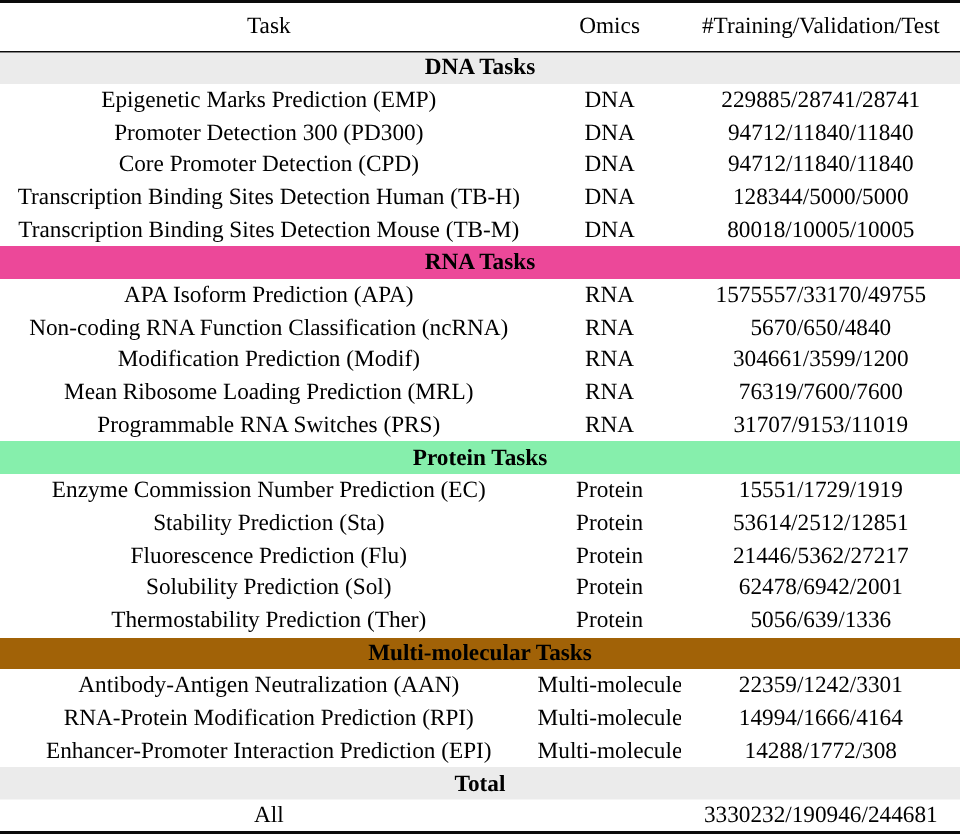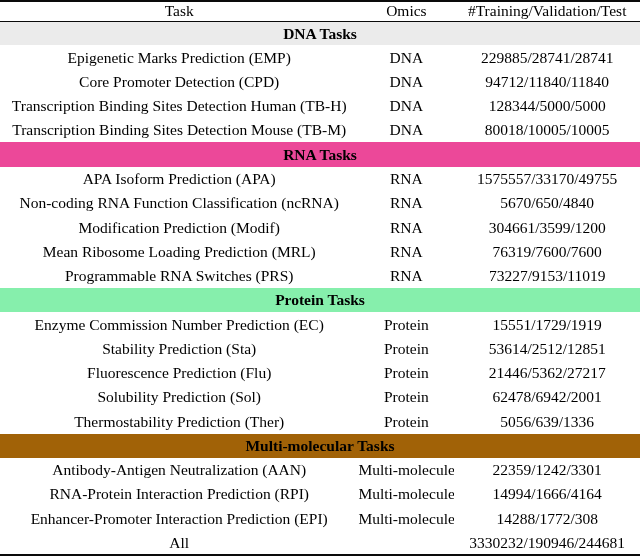--- a/index.html
+++ b/index.html
@@ -17,21 +17,21 @@
     table-layout: fixed;
     border-top: 2.5px solid #0a0a0a;
     border-bottom: 2.5px solid #0a0a0a;
     font-family: "Liberation Serif", "DejaVu Serif", serif;
     font-size: 15.5px;
     color: #000000;
   }
   .paper-table col.c-task  { width: 56%; }
   .paper-table col.c-omics { width: 15%; }
   .paper-table col.c-split { width: 29%; }
-  .paper-table thead tr { height: 20px; }
+  .paper-table thead tr { height: 33px; }
   .paper-table th {
     font-weight: 400;
     text-align: center;
     vertical-align: middle;
     border-bottom: 1.4px solid #0a0a0a;
     padding: 0;
     white-space: nowrap;
   }
   .paper-table tbody tr { height: 19.3px; }
   .paper-table td {
@@ -65,20 +65,25 @@
   <tbody id="table-body">
       <tr class="section-row">
         <td colspan="3" style="background: rgb(235, 235, 235);">DNA Tasks</td>
       </tr>
       <tr>
         <td>Epigenetic Marks Prediction (EMP)</td>
         <td>DNA</td>
         <td>229885/28741/28741</td>
       </tr>
       <tr>
+        <td>Promoter Detection 300 (PD300)</td>
+        <td>DNA</td>
+        <td>94712/11840/11840</td>
+      </tr>
+      <tr>
         <td>Core Promoter Detection (CPD)</td>
         <td>DNA</td>
         <td>94712/11840/11840</td>
       </tr>
       <tr>
         <td>Transcription Binding Sites Detection Human (TB-H)</td>
         <td>DNA</td>
         <td>128344/5000/5000</td>
       </tr>
       <tr>
@@ -105,21 +110,21 @@
         <td>304661/3599/1200</td>
       </tr>
       <tr>
         <td>Mean Ribosome Loading Prediction (MRL)</td>
         <td>RNA</td>
         <td>76319/7600/7600</td>
       </tr>
       <tr>
         <td>Programmable RNA Switches (PRS)</td>
         <td>RNA</td>
-        <td>73227/9153/11019</td>
+        <td>31707/9153/11019</td>
       </tr>
       <tr class="section-row">
         <td colspan="3" style="background: #86efac;">Protein Tasks</td>
       </tr>
       <tr>
         <td>Enzyme Commission Number Prediction (EC)</td>
         <td>Protein</td>
         <td>15551/1729/1919</td>
       </tr>
       <tr>
@@ -144,28 +149,31 @@
       </tr>
       <tr class="section-row">
         <td colspan="3" style="background: #a16207;">Multi-molecular Tasks</td>
       </tr>
       <tr>
         <td>Antibody-Antigen Neutralization (AAN)</td>
         <td>Multi-molecule</td>
         <td>22359/1242/3301</td>
       </tr>
       <tr>
-        <td>RNA-Protein Interaction Prediction (RPI)</td>
+        <td>RNA-Protein Modification Prediction (RPI)</td>
         <td>Multi-molecule</td>
         <td>14994/1666/4164</td>
       </tr>
       <tr>
         <td>Enhancer-Promoter Interaction Prediction (EPI)</td>
         <td>Multi-molecule</td>
         <td>14288/1772/308</td>
+      </tr>
+      <tr class="section-row">
+        <td colspan="3" style="background: rgb(235, 235, 235);">Total</td>
       </tr>
       <tr>
         <td>All</td>
         <td></td>
         <td>3330232/190946/244681</td>
       </tr>
     </tbody>
 </table>
 
 </body></html>

